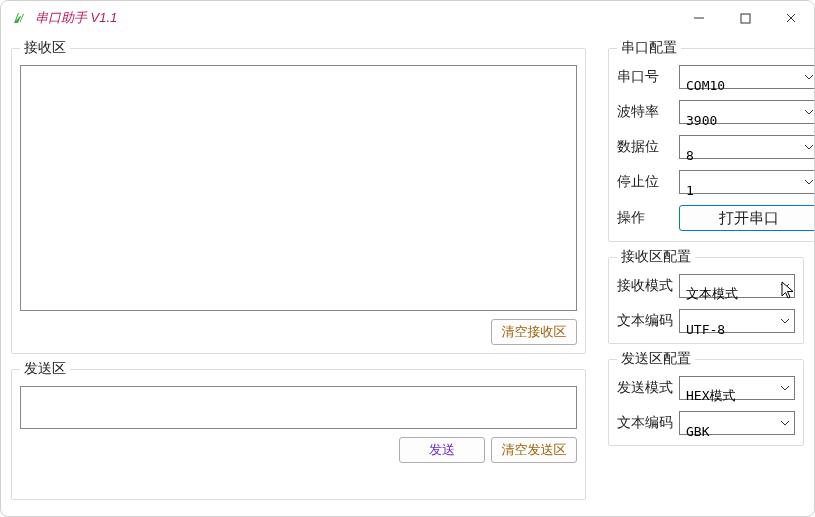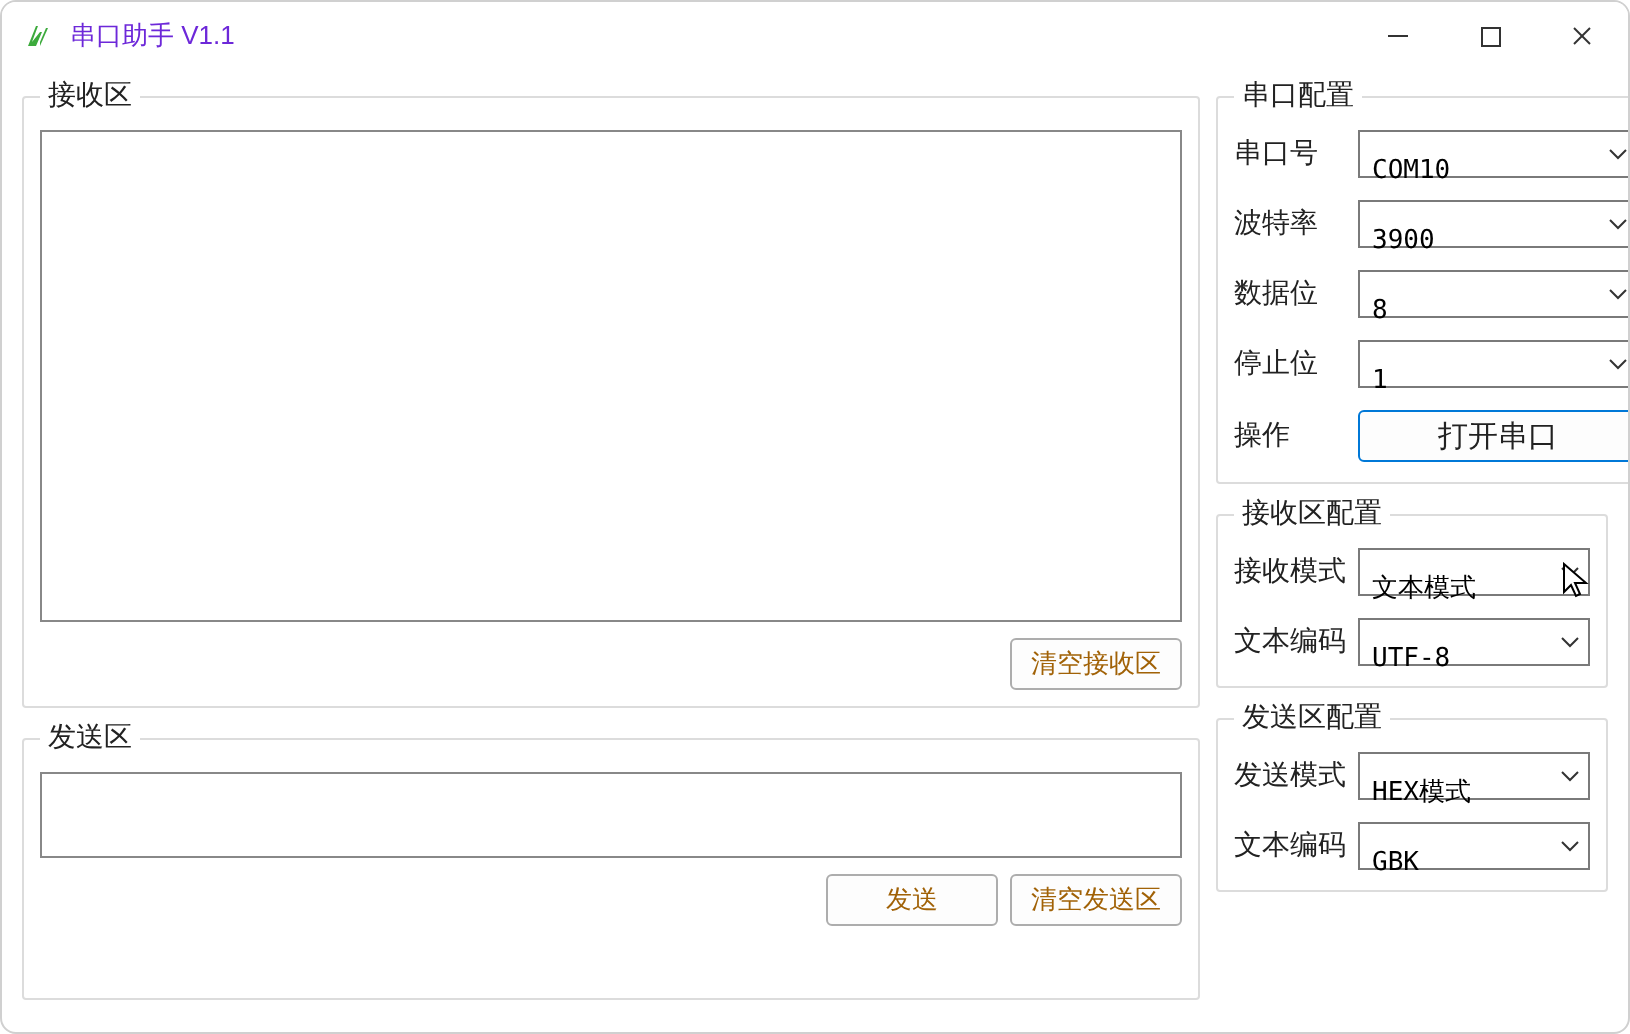--- a/index.html
+++ b/index.html
@@ -19,21 +19,21 @@
     display: flex;
     align-items: center;
     padding: 0 0 0 10px;
     background: #ffffff;
   }
   .titlebar .app-icon {
     width: 16px; height: 16px;
     margin-right: 8px;
     display: inline-flex; align-items: center; justify-content: center;
   }
-  .titlebar .title { font-size: 13px; color: #6d28d9; }
+  .titlebar .title { font-size: 13px; color: #be185d; font-style: italic; }
   .win-controls {
     margin-left: auto;
     display: flex;
     height: 100%;
   }
   .win-btn {
     width: 46px;
     display: flex; align-items: center; justify-content: center;
     color: #555;
     font-size: 15px;
@@ -46,20 +46,21 @@
   }
   .left-col {
     flex: 1;
     display: flex;
     flex-direction: column;
   }
   .right-col {
     width: 196px;
     display: flex;
     flex-direction: column;
+    margin-left: 14px;
   }
   fieldset.group {
     border: 1px solid #dcdcdc;
     border-radius: 2px;
     padding: 8px 8px 8px 8px;
     margin-bottom: 6px;
     position: relative;
   }
   fieldset.group > legend {
     font-size: 14px;
@@ -96,21 +97,21 @@
     height: 26px;
     border: 1px solid #adadad;
     background: #fdfdfd;
     border-radius: 3px;
     font-family: inherit;
     font-size: 13px;
     cursor: pointer;
     color: #a16207;
   }
   button.std:disabled {
-    color: #a16207;
+    color: #6d28d9;
     cursor: default;
   }
   button.primary {
     width: 140px;
     height: 26px;
     border: 1px solid #0078d7;
     background: #fdfdfd;
     border-radius: 3px;
     font-family: inherit;
     font-size: 15px;

